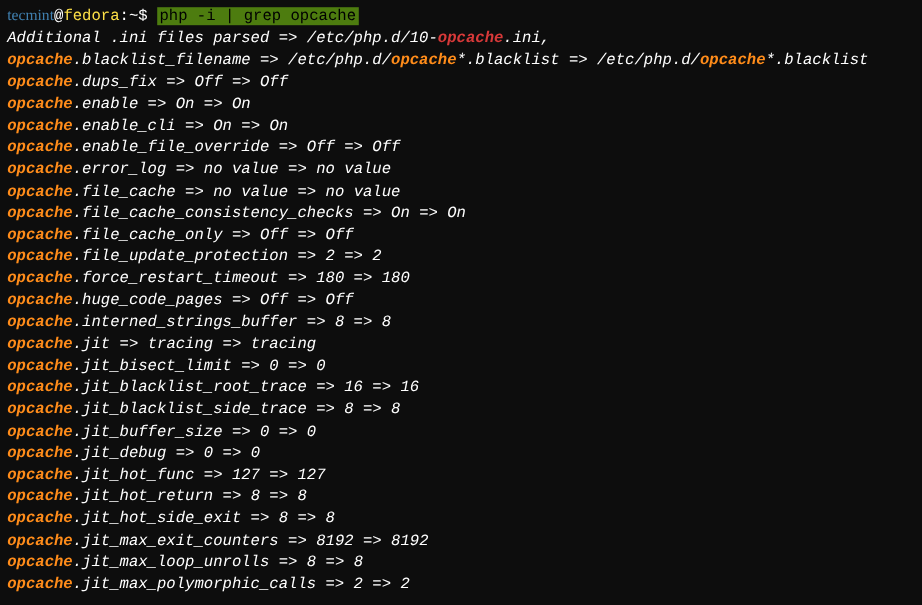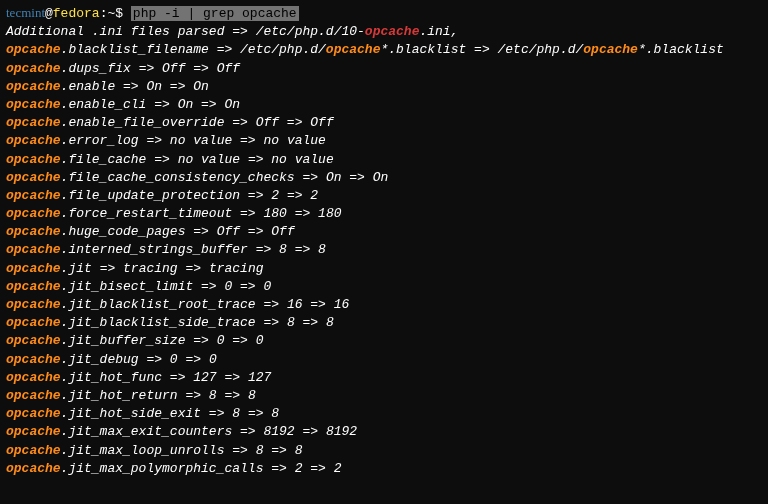--- a/index.html
+++ b/index.html
@@ -32,21 +32,21 @@
       color: #fde047;
     }
     .prompt-path {
       color: #ffffff;
     }
     .prompt-dollar {
       color: #ffffff;
     }
     .command-box {
       display: inline;
-      background: #737373;
+      background: #4d7c0f;
       color: #000000;
       padding: 0 2px;
     }
     .output-line {
       white-space: nowrap;
       font-style: italic;
     }
     .key-text {
       color: #ff8c1a;
       font-weight: bold;
@@ -78,20 +78,21 @@
 </div>
 
 <div id="settings-container">
     <div class="output-line"><span class="key-text">opcache</span><span class="val-text">.dups_fix</span><span class="arrow"> =&gt; </span><span class="val-text">Off</span><span class="arrow"> =&gt; </span><span class="val-text">Off</span></div>
     <div class="output-line"><span class="key-text">opcache</span><span class="val-text">.enable</span><span class="arrow"> =&gt; </span><span class="val-text">On</span><span class="arrow"> =&gt; </span><span class="val-text">On</span></div>
     <div class="output-line"><span class="key-text">opcache</span><span class="val-text">.enable_cli</span><span class="arrow"> =&gt; </span><span class="val-text">On</span><span class="arrow"> =&gt; </span><span class="val-text">On</span></div>
     <div class="output-line"><span class="key-text">opcache</span><span class="val-text">.enable_file_override</span><span class="arrow"> =&gt; </span><span class="val-text">Off</span><span class="arrow"> =&gt; </span><span class="val-text">Off</span></div>
     <div class="output-line"><span class="key-text">opcache</span><span class="val-text">.error_log</span><span class="arrow"> =&gt; </span><span class="val-text">no value</span><span class="arrow"> =&gt; </span><span class="val-text">no value</span></div>
     <div class="output-line"><span class="key-text">opcache</span><span class="val-text">.file_cache</span><span class="arrow"> =&gt; </span><span class="val-text">no value</span><span class="arrow"> =&gt; </span><span class="val-text">no value</span></div>
     <div class="output-line"><span class="key-text">opcache</span><span class="val-text">.file_cache_consistency_checks</span><span class="arrow"> =&gt; </span><span class="val-text">On</span><span class="arrow"> =&gt; </span><span class="val-text">On</span></div>
+    <div class="output-line"><span class="key-text">opcache</span><span class="val-text">.file_cache_only</span><span class="arrow"> =&gt; </span><span class="val-text">Off</span><span class="arrow"> =&gt; </span><span class="val-text">Off</span></div>
     <div class="output-line"><span class="key-text">opcache</span><span class="val-text">.file_update_protection</span><span class="arrow"> =&gt; </span><span class="val-text">2</span><span class="arrow"> =&gt; </span><span class="val-text">2</span></div>
     <div class="output-line"><span class="key-text">opcache</span><span class="val-text">.force_restart_timeout</span><span class="arrow"> =&gt; </span><span class="val-text">180</span><span class="arrow"> =&gt; </span><span class="val-text">180</span></div>
     <div class="output-line"><span class="key-text">opcache</span><span class="val-text">.huge_code_pages</span><span class="arrow"> =&gt; </span><span class="val-text">Off</span><span class="arrow"> =&gt; </span><span class="val-text">Off</span></div>
     <div class="output-line"><span class="key-text">opcache</span><span class="val-text">.interned_strings_buffer</span><span class="arrow"> =&gt; </span><span class="val-text">8</span><span class="arrow"> =&gt; </span><span class="val-text">8</span></div>
     <div class="output-line"><span class="key-text">opcache</span><span class="val-text">.jit</span><span class="arrow"> =&gt; </span><span class="val-text">tracing</span><span class="arrow"> =&gt; </span><span class="val-text">tracing</span></div>
     <div class="output-line"><span class="key-text">opcache</span><span class="val-text">.jit_bisect_limit</span><span class="arrow"> =&gt; </span><span class="val-text">0</span><span class="arrow"> =&gt; </span><span class="val-text">0</span></div>
     <div class="output-line"><span class="key-text">opcache</span><span class="val-text">.jit_blacklist_root_trace</span><span class="arrow"> =&gt; </span><span class="val-text">16</span><span class="arrow"> =&gt; </span><span class="val-text">16</span></div>
     <div class="output-line"><span class="key-text">opcache</span><span class="val-text">.jit_blacklist_side_trace</span><span class="arrow"> =&gt; </span><span class="val-text">8</span><span class="arrow"> =&gt; </span><span class="val-text">8</span></div>
     <div class="output-line"><span class="key-text">opcache</span><span class="val-text">.jit_buffer_size</span><span class="arrow"> =&gt; </span><span class="val-text">0</span><span class="arrow"> =&gt; </span><span class="val-text">0</span></div>
     <div class="output-line"><span class="key-text">opcache</span><span class="val-text">.jit_debug</span><span class="arrow"> =&gt; </span><span class="val-text">0</span><span class="arrow"> =&gt; </span><span class="val-text">0</span></div>

